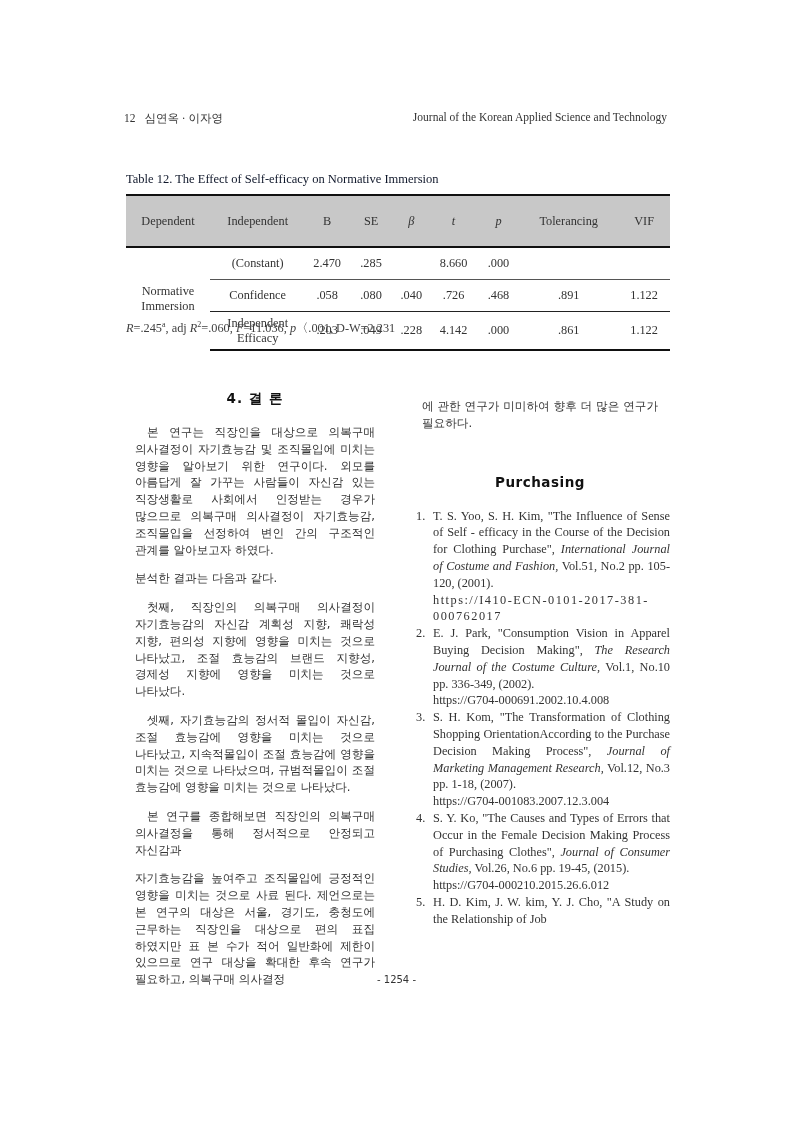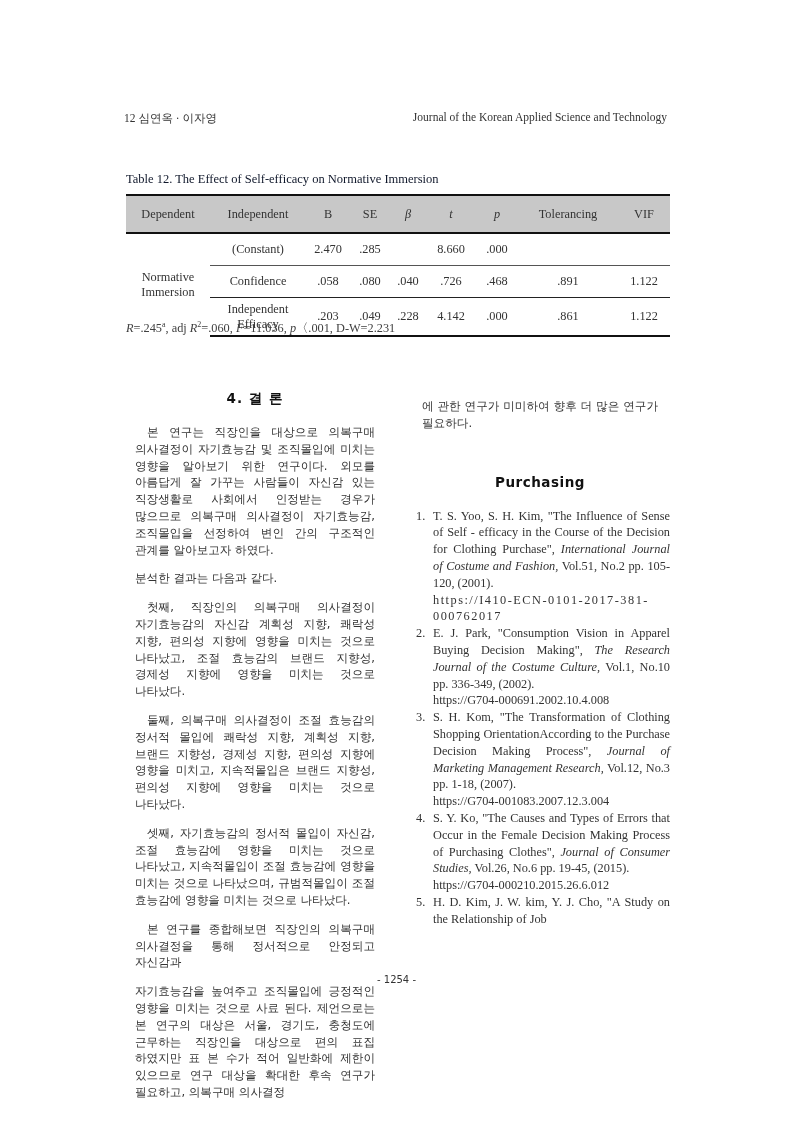--- a/index.html
+++ b/index.html
@@ -2,27 +2,27 @@
 <html><head>
 <meta charset="utf-8">
 <style>
   html, body { margin: 0; padding: 0; background: #ffffff; }
   body { width: 793px; height: 1121px; position: relative; overflow: hidden; color: #222; }
   .serif { font-family: "Liberation Serif", "DejaVu Serif", serif; }
   .sans { font-family: "DejaVu Sans", "Liberation Sans", sans-serif; }
 
   
   .run-left { position: absolute; left: 124px; top: 111px; font-size: 11.5px; color: #333; }
-  .run-left .pno { margin-right: 0; }
+  .run-left .pno { margin-right: 6px; }
   .run-right { position: absolute; right: 126px; top: 111px; font-size: 11.5px; color: #333; font-family: Liberation Serif, serif; }
 
   
   .tbl-caption { position: absolute; left: 126px; top: 172px; font-size: 12.5px; color: #0f172a; }
   table.reg { position: absolute; left: 126px; top: 194px; width: 544px; border-collapse: collapse; font-size: 12.3px; color: #333; }
-  table.reg thead th { background: #c8c8c8; font-weight: normal; height: 20px; padding: 8px; border-top: 2.5px solid #111; border-bottom: 2.5px solid #111; text-align: center; }
+  table.reg thead th { background: #c8c8c8; font-weight: normal; height: 20px; padding: 15px; border-top: 2.5px solid #111; border-bottom: 2.5px solid #111; text-align: center; }
   table.reg td { text-align: center; padding: 0; }
   table.reg tr.r1 td { height: 31px; }
   table.reg tr.r2 td { height: 31px; border-top: 1.5px solid #555; }
   table.reg tr.r3 td { height: 37px; border-top: 1.2px solid #222; border-bottom: 2.5px solid #111; line-height: 15px; }
   table.reg td.dep { border-top: none !important; line-height: 15px; }
   .i { font-style: italic; }
   .tbl-note { position: absolute; left: 126px; top: 320px; font-size: 12.3px; color: #404040; }
   .tbl-note sup { font-size: 8px; }
 
   
@@ -115,21 +115,20 @@
 
 <div class="tbl-note serif">
   <span class="i">R</span><span>=.245</span><sup>a</sup><span style="white-space:pre">, adj </span><span class="i">R</span><sup>2</sup><span style="white-space:pre">=.060, </span><span class="i">F</span><span style="white-space:pre">=11.036, </span><span class="i">p</span><span>〈.001, D-W=2.231</span>
 </div>
 
 <div class="col col-left">
   <div class="sec-title sans">4. 결 론</div>
   <p class="kp indent sans">본 연구는 직장인을 대상으로 의복구매 의사결정이 자기효능감 및 조직몰입에 미치는 영향을 알아보기 위한 연구이다. 외모를 아름답게 잘 가꾸는 사람들이 자신감 있는 직장생활로 사회에서 인정받는 경우가 많으므로 의복구매 의사결정이 자기효능감, 조직몰입을 선정하여 변인 간의 구조적인 관계를 알아보고자 하였다.</p>
   <p class="kp sans">분석한 결과는 다음과 같다.</p>
   <p class="kp indent sans">첫째, 직장인의 의복구매 의사결정이 자기효능감의 자신감 계획성 지향, 쾌락성 지향, 편의성 지향에 영향을 미치는 것으로 나타났고, 조절 효능감의 브랜드 지향성, 경제성 지향에 영향을 미치는 것으로 나타났다.</p>
-  <p class="kp indent sans">둘째, 의복구매 의사결정이 조절 효능감의 정서적 몰입에 쾌락성 지향, 계획성 지향, 브랜드 지향성, 경제성 지향, 편의성 지향에 영향을 미치고, 지속적몰입은 브랜드 지향성, 편의성 지향에 영향을 미치는 것으로 나타났다.</p>
   <p class="kp indent sans">셋째, 자기효능감의 정서적 몰입이 자신감, 조절 효능감에 영향을 미치는 것으로 나타났고, 지속적몰입이 조절 효능감에 영향을 미치는 것으로 나타났으며, 규범적몰입이 조절 효능감에 영향을 미치는 것으로 나타났다.</p>
   <p class="kp indent sans">본 연구를 종합해보면 직장인의 의복구매 의사결정을 통해 정서적으로 안정되고 자신감과</p>
   <p class="kp sans">자기효능감을 높여주고 조직몰입에 긍정적인 영향을 미치는 것으로 사료 된다. 제언으로는 본 연구의 대상은 서울, 경기도, 충청도에 근무하는 직장인을 대상으로 편의 표집 하였지만 표 본 수가 적어 일반화에 제한이 있으므로 연구 대상을 확대한 후속 연구가 필요하고, 의복구매 의사결정</p>
 </div>
 
 <div class="col col-right">
   <p class="kp sans">에 관한 연구가 미미하여 향후 더 많은 연구가 필요하다.</p>
   <div class="ref-title sans">Purchasing</div>
   <ol class="refs serif">
     <li>

